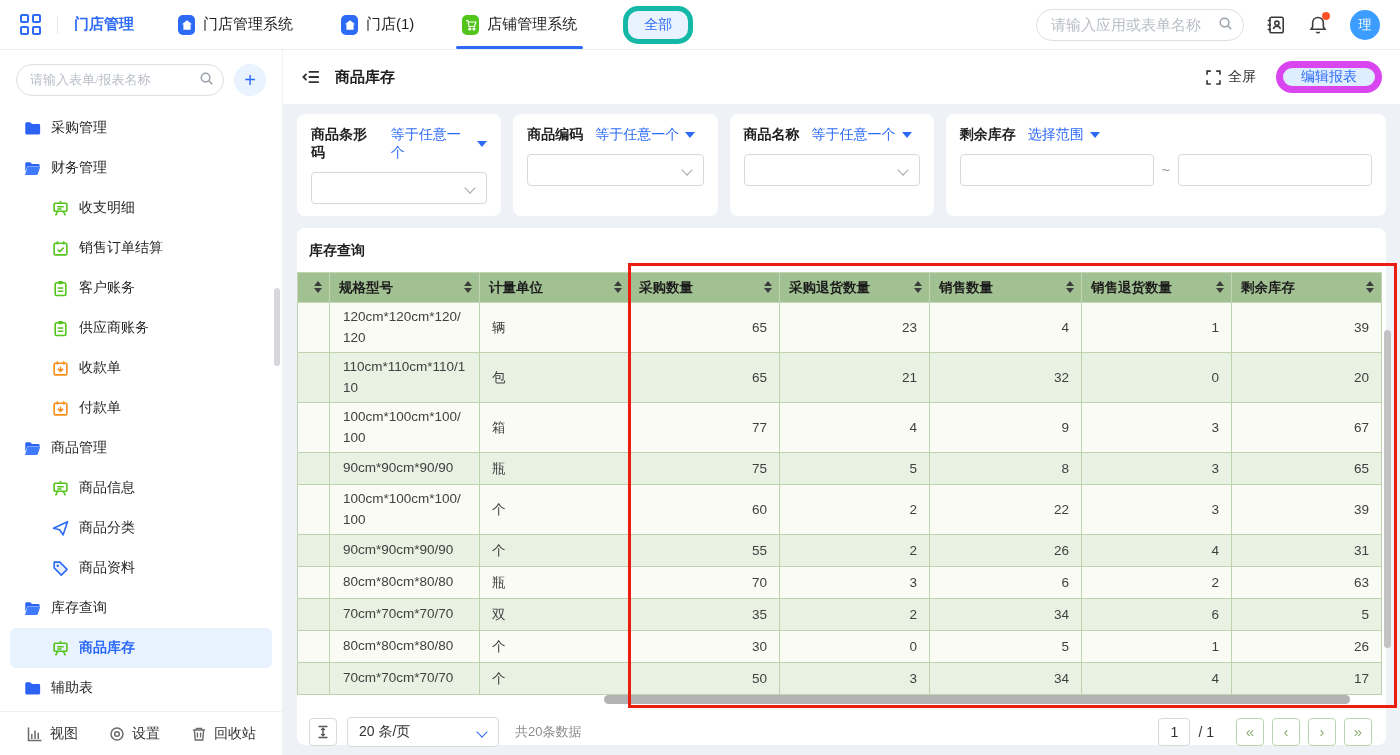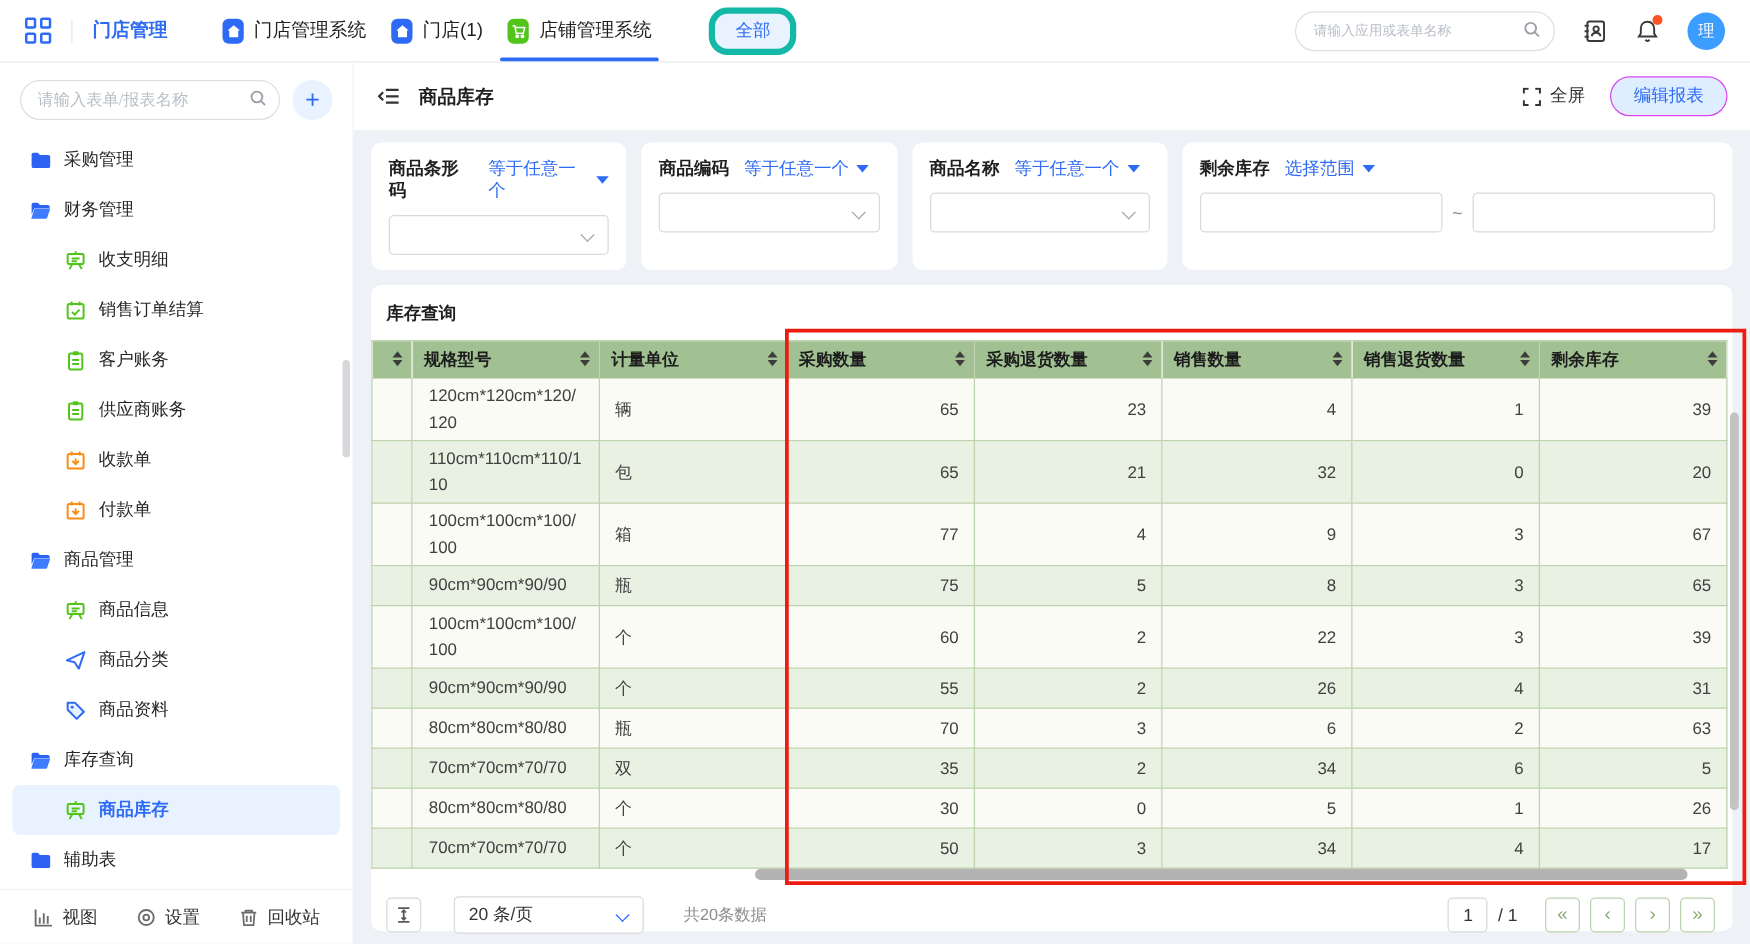--- a/index.html
+++ b/index.html
@@ -5,29 +5,29 @@
   * { box-sizing: border-box; margin: 0; padding: 0; }
   html,body { width:1400px; height:755px; overflow:hidden; }
   body { font-family:"Liberation Sans","DejaVu Sans",sans-serif; background:#eef1f6; position:relative; color:#262626; }
 
   
   .topbar { height:50px; background:#fff; display:flex; align-items:center; padding:0 20px; border-bottom:1px solid #e9edf4; position:relative; z-index:5; }
   .apps-ic { display:grid; grid-template-columns:9px 9px; grid-gap:3px; margin-right:16px; cursor:pointer; }
   .apps-ic i { width:9px; height:9px; border:2px solid #2d6af6; border-radius:2px; display:block; }
   .tdivider { width:1px; height:18px; background:#e3e6ec; margin-right:16px; }
   .home-link { color:#2d6af6; font-size:15px; font-weight:bold; margin-right:44px; cursor:pointer; }
-  .ttabs { display:flex; align-items:flex-start; gap:20px; height:100%; }
+  .ttabs { display:flex; align-items:flex-start; gap:48px; height:100%; }
   .ttab { display:flex; align-items:center; gap:8px; font-size:15px; color:#1f1f1f; height:100%; position:relative; cursor:pointer; }
   .ttab.active::after { content:""; position:absolute; left:-6px; right:-6px; bottom:0; height:3px; background:#2d6af6; border-radius:2px; }
   .sqicon { width:20px; height:20px; border-radius:5px; display:flex; align-items:center; justify-content:center; }
   .sqicon.blue { background:#2d6af6; } .sqicon.green { background:#52c41a; }
   .all-pill { margin-left:46px; background:#e9f3ff; border:5px solid #14b8a6; color:#2d6af6; font-size:14px; border-radius:15px; padding:5px 16px; cursor:pointer; }
   .tb-right { margin-left:auto; display:flex; align-items:center; gap:22px; }
   .tb-search { position:relative; width:208px; }
-  .tb-search input { width:100%; height:32px; border:1px solid #dcdfe6; border-radius:16px; padding:0 32px 0 14px; font-size:11px; outline:none; color:#333; }
+  .tb-search input { width:100%; height:32px; border:1px solid #dcdfe6; border-radius:16px; padding:0 32px 0 14px; font-size:15px; outline:none; color:#333; }
   .tb-search input::placeholder { color:#b9bec7; }
   .tb-search .mag { position:absolute; right:11px; top:7px; }
   .tb-ic { cursor:pointer; position:relative; display:flex; }
   .bell-dot { position:absolute; right:-2px; top:-3px; width:8px; height:8px; border-radius:50%; background:#ff5226; }
   .avatar { width:30px; height:30px; border-radius:50%; background:#3b9dff; color:#fff; font-size:13px; display:flex; align-items:center; justify-content:center; cursor:pointer; }
 
   
   .shell { display:flex; height:705px; }
 
   
@@ -46,21 +46,21 @@
   .side-thumb { position:absolute; right:2px; top:238px; width:6px; height:78px; background:#d6d8dc; border-radius:3px; }
   .side-foot { border-top:1px solid #eef0f3; height:44px; display:flex; align-items:center; padding:0 26px; gap:30px; }
   .sf-item { display:flex; align-items:center; gap:7px; font-size:14px; color:#333; cursor:pointer;text-align:right; }
 
   
   .main { flex:1; display:flex; flex-direction:column; background:#eef1f6; min-width:0; }
   .mheader { height:54px; background:#fff; display:flex; align-items:center; padding:0 18px; gap:14px; }
   .mtitle { font-size:15px; font-weight:bold; color:#1f1f1f; }
   .mh-right { margin-left:auto; display:flex; align-items:center; gap:20px; }
   .fs-group { display:flex; align-items:center; gap:6px; font-size:14px; color:#333; cursor:pointer; }
-  .edit-btn { height:32px; border-radius:16px; background:#dfeeff; border:1px solid #d946ef; color:#2d6af6; font-size:14px; padding:0 18px; cursor:pointer; }
+  .edit-btn { height:32px; border-radius:16px; background:#dfeeff; border:7px solid #d946ef; color:#2d6af6; font-size:14px; padding:0 18px; cursor:pointer; }
 
   .content { flex:1; padding:10px 14px; display:flex; flex-direction:column; min-height:0; }
   .filters { display:flex; gap:12px; }
   .fcard { flex:1; background:#fff; border-radius:8px; padding:12px 14px; }
   .fhead { display:flex; align-items:center; gap:12px; margin-bottom:10px; }
   .fname { font-size:14px; font-weight:bold; color:#1f1f1f; }
   .fop { display:flex; align-items:center; gap:6px; color:#2d6af6; font-size:14px; cursor:pointer; }
   .caret { width:0; height:0; border-left:5px solid transparent; border-right:5px solid transparent; border-top:6px solid #2d6af6; }
   .fselect { height:32px; border:1px solid #d9d9d9; border-radius:4px; position:relative; background:#fff; cursor:pointer; }
   .chev { position:absolute; right:12px; top:11px; width:8px; height:8px; border-right:1.6px solid #a6a6a6; border-bottom:1.6px solid #a6a6a6; transform:rotate(45deg); }
@@ -78,21 +78,21 @@
   td.spec { word-break:break-all; line-height:1.55; padding-left:13px; }
   td.num { text-align:right; }
   .sort { position:absolute; right:7px; top:8px; display:flex; flex-direction:column; align-items:center; cursor:pointer; }
   .sort i { display:block; width:0; height:0; border-left:4px solid transparent; border-right:4px solid transparent; }
   .sort .tu { border-bottom:5px solid #3c3c3c; margin-bottom:2px; }
   .sort .td { border-top:5px solid #3c3c3c; }
   .hscroll { height:9px; position:relative; margin-top:0; }
   .hthumb { position:absolute; top:0; height:9px; background:#b3b3b3; border-radius:5px; left:307px; width:746px; }
   .vthumb { position:absolute; width:7px; background:#c3c3c3; border-radius:4px; }
 
-  .tfoot { display:flex; align-items:center; gap:26px; padding:13px 14px 0 12px; }
+  .tfoot { display:flex; align-items:center; gap:10px; padding:13px 14px 0 12px; }
   .iconbtn { width:28px; height:28px; border:1px solid #d9d9d9; border-radius:4px; background:#fff; display:flex; align-items:center; justify-content:center; cursor:pointer; }
   .psize { width:152px; height:30px; border:1px solid #d9d9d9; border-radius:4px; position:relative; display:flex; align-items:center; padding:0 11px; font-size:14px; color:#333; cursor:pointer; background:#fff; }
   .psize .chev { border-color:#2d6af6; top:10px; }
   .total { color:#8c8c8c; font-size:13px; margin-left:6px; }
   .pg { margin-left:auto; display:flex; align-items:center; gap:8px; }
   .pg-input { width:32px; height:28px; border:1px solid #d9d9d9; border-radius:4px; text-align:center; font-size:14px; color:#333; outline:none; }
   .pg-count { font-size:14px; color:#333; margin-right:14px; }
   .pg-btn { width:28px; height:28px; border:1px solid #bcd4ad; border-radius:4px; background:#fff; color:#8aab73; font-size:15px; display:flex; align-items:center; justify-content:center; cursor:pointer; padding-bottom:2px; }
 
   .redbox { position:absolute; border:3px solid #ed1c11; pointer-events:none; z-index:40; }

